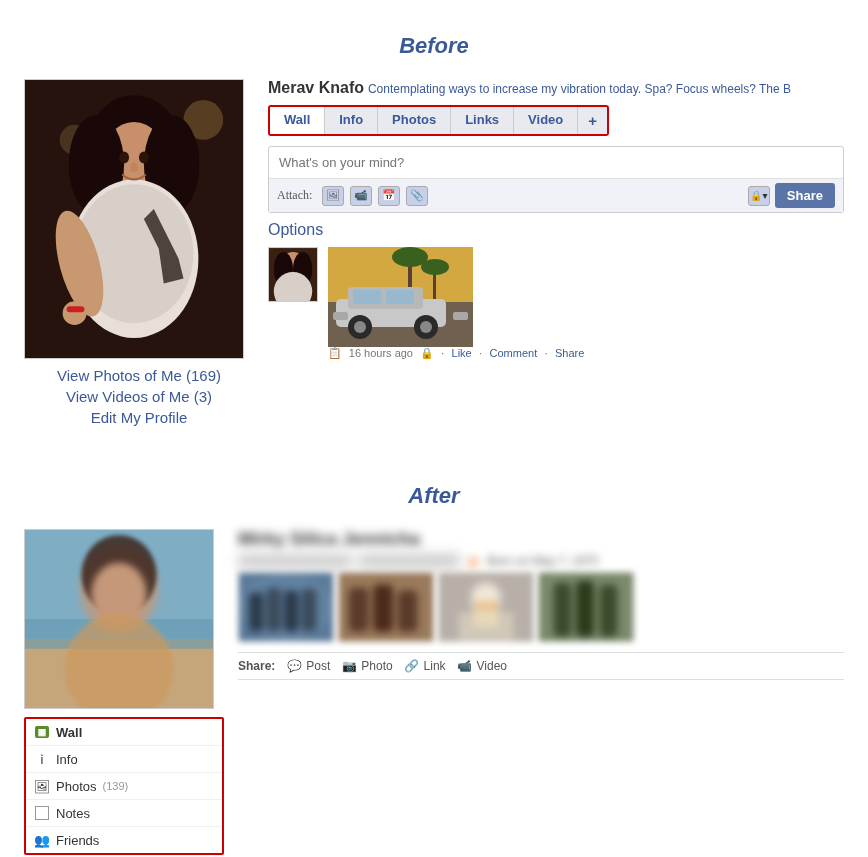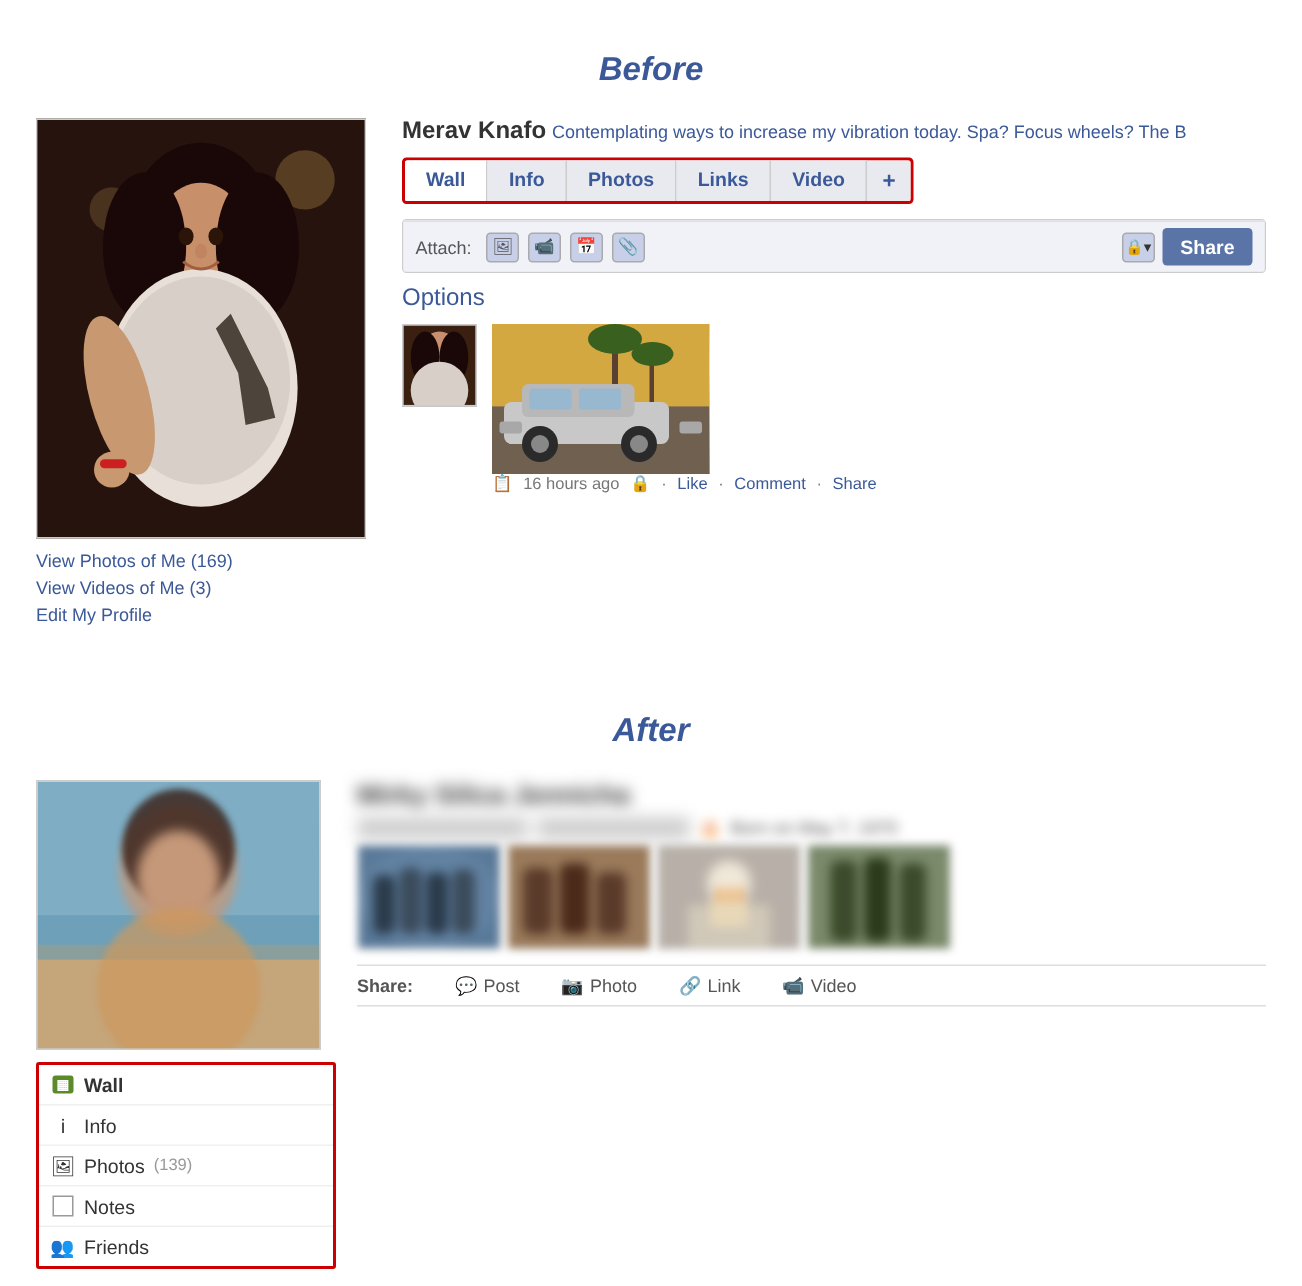--- a/index.html
+++ b/index.html
@@ -43,21 +43,22 @@
     }
 
     
     .profile-photo svg {
       width: 100%;
       height: 100%;
     }
 
     .profile-links {
       margin-top: 8px;
-      font-size: 12px;
+      font-size: 15px;
+      text-align: center;
     }
     .profile-links a {
       display: block;
       color: #3b5998;
       text-decoration: none;
       margin-bottom: 4px;
     }
 
     .profile-right {
       flex: 1;
@@ -141,20 +142,21 @@
       align-items: center;
       padding: 4px 8px;
       border-top: 1px solid #e0e0e0;
       background: #f0f2f7;
       gap: 6px;
     }
     .attach-label {
       font-size: 12px;
       color: #555;
       margin-right: 4px;
+      font-family: Liberation Serif, serif;
     }
     .attach-btn {
       width: 22px;
       height: 20px;
       background: #c8cfe8;
       border: 1px solid #aaa;
       border-radius: 3px;
       display: inline-flex;
       align-items: center;
       justify-content: center;
@@ -330,21 +332,21 @@
     }
     .photo-thumb:nth-child(1) { background: linear-gradient(135deg, #5a7a9a, #8aaccc, #3a5a7a); }
     .photo-thumb:nth-child(2) { background: linear-gradient(135deg, #9a7a5a, #ccaa8a, #7a5a3a); }
     .photo-thumb:nth-child(3) { background: linear-gradient(135deg, #aaa, #ccc, #888, #e0d8c8); }
     .photo-thumb:nth-child(4) { background: linear-gradient(135deg, #7a9a7a, #a0c0a0, #5a7a5a); }
 
     
     .share-bar {
       display: flex;
       align-items: center;
-      gap: 28px;
+      gap: 12px;
       padding: 6px 0;
       border-top: 1px solid #ddd;
       border-bottom: 1px solid #ddd;
       font-size: 12px;
       color: #555;
     }
     .share-btn-item {
       display: flex;
       align-items: center;
       gap: 4px;
@@ -454,20 +456,21 @@
         <div class="tab-item">Info</div>
         <div class="tab-item">Photos</div>
         <div class="tab-item">Links</div>
         <div class="tab-item">Video</div>
         <div class="tab-plus">+</div>
       </div>
     </div>
 
     
     <div class="post-box">
+      <input class="post-input" type="text" placeholder="What's on your mind?" style="">
       <div class="post-actions">
         <span class="attach-label">Attach:</span>
         <div class="attach-btn">🖼</div>
         <div class="attach-btn">📹</div>
         <div class="attach-btn">📅</div>
         <div class="attach-btn">📎</div>
         <div class="post-actions-right">
           <div class="lock-btn">🔒▾</div>
           <button class="share-btn">Share</button>
         </div>

